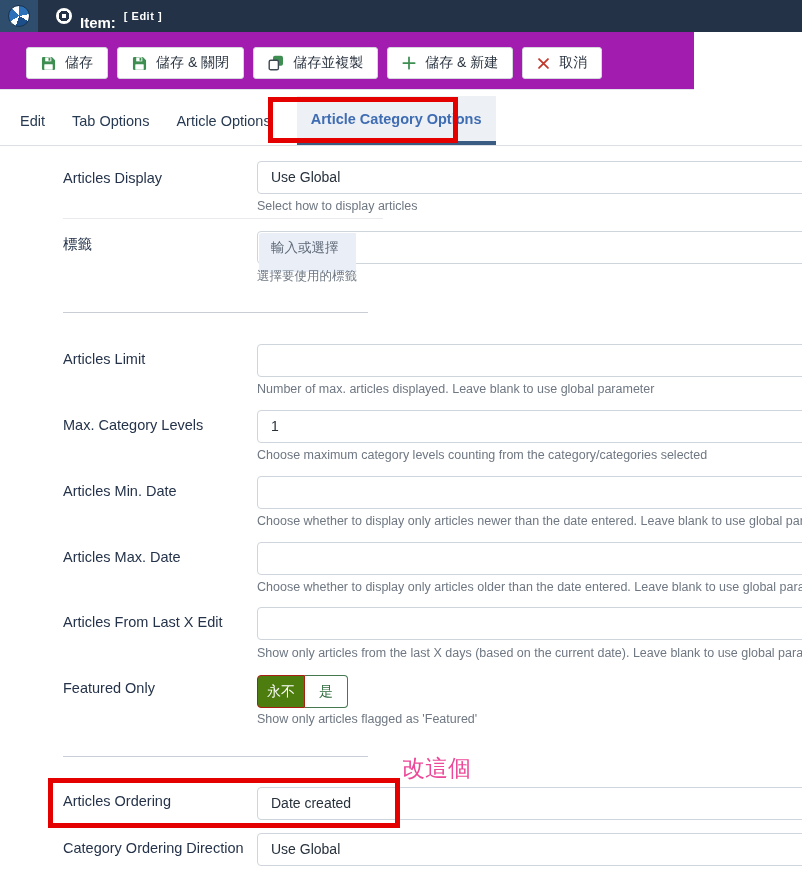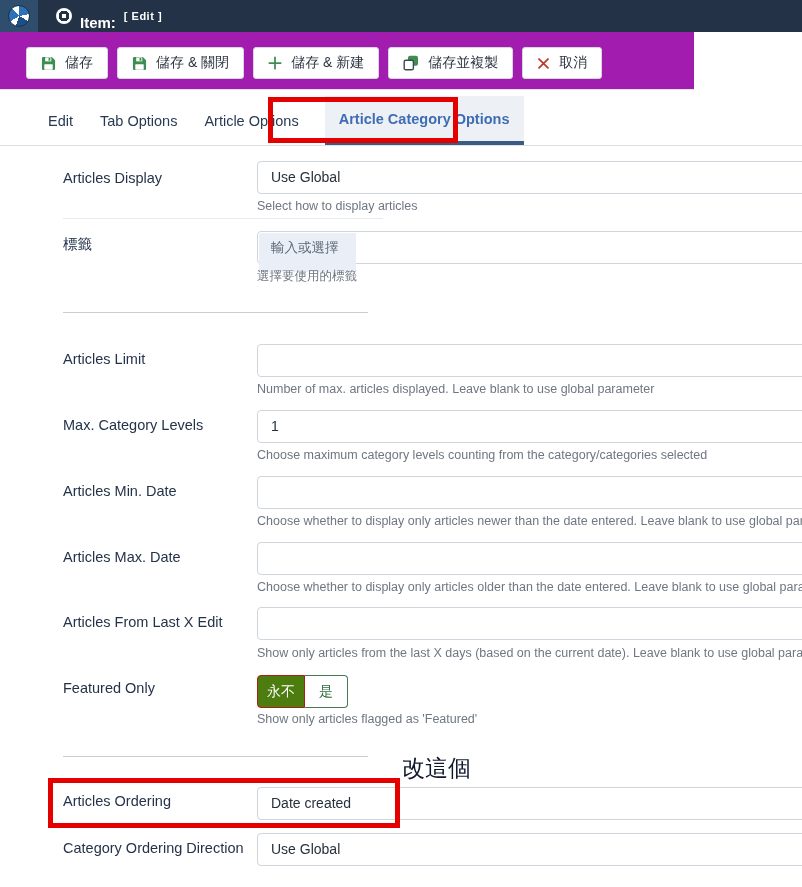--- a/index.html
+++ b/index.html
@@ -32,33 +32,33 @@
   .toolbar-inner { position:absolute; left:26px; top:15px; display:flex; gap:9px; }
   .tbtn {
     height:32px; background:#ffffff; border:1px solid #d4d8dd; border-radius:3px;
     display:flex; align-items:center; gap:9px; padding:0 14px;
     font-size:14px; color:#2c3642; cursor:pointer; white-space:nowrap;
   }
   .tbtn svg { display:block; }
 
   
   .tabs { position:absolute; left:0; top:96px; width:802px; height:50px;
-    border-bottom:1px solid #dcdfe4; display:flex; align-items:stretch; padding-left:47px; }
+    border-bottom:1px solid #dcdfe4; display:flex; align-items:stretch; padding-left:19px; }
   .tab { display:flex; align-items:center; font-size:14.5px; color:#273a52;
     margin-right:25px; cursor:pointer; padding:0 1px; }
   .tab.active {
     background:#edf0f4; color:#3f6db3; font-weight:bold; padding:0 14px;
     border-bottom:4px solid #3a5c83;
   }
 
   
   .red-box { position:absolute; border:5px solid #e50000; background:transparent; z-index:9; }
   .red-box.tab-box { left:268px; top:97px; width:190px; height:46px; }
   .red-box.ordering-box { left:48px; top:778px; width:352px; height:50px; }
-  .red-note { position:absolute; left:402px; top:753px; font-size:23px; color:#0f172a; z-index:9;text-align:center; }
+  .red-note { position:absolute; left:402px; top:753px; font-size:23px; color:#ec4899; z-index:9;text-align:center; }
 
   
   .f-label { position:absolute; left:63px; font-size:14.5px; color:#25334a; white-space:nowrap; }
   .f-desc  { position:absolute; left:257px; font-size:12.5px; color:#6e7782; white-space:nowrap; }
   .f-ctl {
     position:absolute; left:257px; width:561px; height:33px;
     border:1px solid #cfd5dc; border-radius:4px; background:#ffffff;
     font-size:14px; color:#27313c; line-height:31px; padding-left:13px;
   }
   .f-ctl.tags { padding-left:0; }
@@ -118,34 +118,34 @@
               <path fill="#3e8e52" d="M1 2.5A1.5 1.5 0 0 1 2.5 1h9.1L15 4.4v9.1a1.5 1.5 0 0 1-1.5 1.5h-11A1.5 1.5 0 0 1 1 13.5z"></path>
               <rect x="4.5" y="1.5" width="6.5" height="4.2" fill="#ffffff"></rect>
               <rect x="8" y="2.2" width="2" height="2.8" fill="#3e8e52"></rect>
               <rect x="3.5" y="8.7" width="9" height="6" rx="0.6" fill="#ffffff"></rect>
             </svg>
         </span>
         <span>儲存 &amp; 關閉</span>
       </button>
       <button class="tbtn">
         <span>
-          <svg width="14" height="14" viewBox="0 0 16 16">
-              <path d="M8 1.5v13M1.5 8h13" stroke="#3e8e52" stroke-width="2" stroke-linecap="round"></path>
-            </svg>
-        </span>
-        <span>儲存 &amp; 新建</span>
-      </button>
-      <button class="tbtn">
-        <span>
           <svg width="16" height="16" viewBox="0 0 16 16">
               <rect x="5" y="0.8" width="10" height="10" rx="2" fill="#3e8e52"></rect>
               <rect x="1.2" y="5.2" width="9.2" height="9.6" rx="1.6" fill="#ffffff" stroke="#3d4852" stroke-width="1.4"></rect>
             </svg>
         </span>
         <span>儲存並複製</span>
+      </button>
+      <button class="tbtn">
+        <span>
+          <svg width="14" height="14" viewBox="0 0 16 16">
+              <path d="M8 1.5v13M1.5 8h13" stroke="#3e8e52" stroke-width="2" stroke-linecap="round"></path>
+            </svg>
+        </span>
+        <span>儲存 &amp; 新建</span>
       </button>
       <button class="tbtn">
         <span>
           <svg width="13" height="13" viewBox="0 0 16 16">
               <path d="M2.5 2.5l11 11M13.5 2.5l-11 11" stroke="#c0392b" stroke-width="2.2" stroke-linecap="round"></path>
             </svg>
         </span>
         <span>取消</span>
       </button>
     </div>

